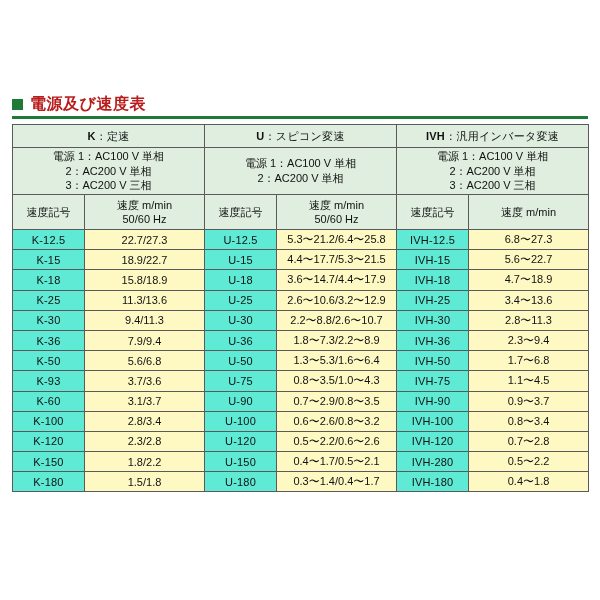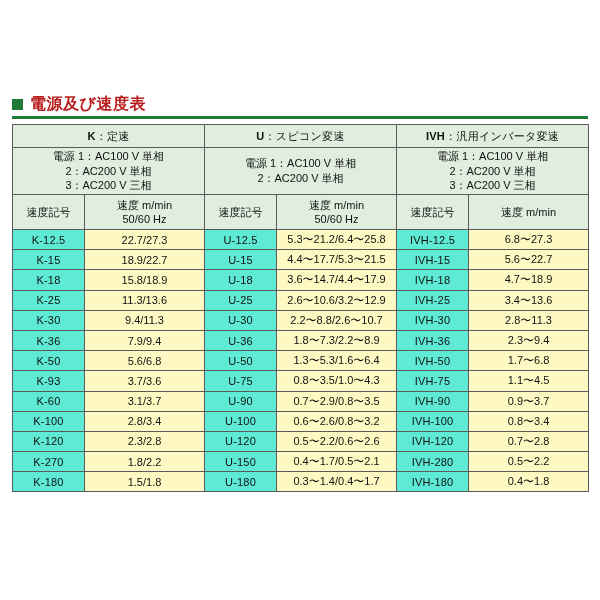--- a/index.html
+++ b/index.html
@@ -261,21 +261,21 @@
       </tr>
       <tr class="data-row">
         <td class="code">K-120</td>
         <td class="val">2.3/2.8</td>
         <td class="code">U-120</td>
         <td class="val">0.5〜2.2/0.6〜2.6</td>
         <td class="code">IVH-120</td>
         <td class="val">0.7〜2.8</td>
       </tr>
       <tr class="data-row">
-        <td class="code">K-270</td>
+        <td class="code">K-150</td>
         <td class="val">1.8/2.2</td>
         <td class="code">U-150</td>
         <td class="val">0.4〜1.7/0.5〜2.1</td>
         <td class="code">IVH-280</td>
         <td class="val">0.5〜2.2</td>
       </tr>
       <tr class="data-row">
         <td class="code">K-180</td>
         <td class="val">1.5/1.8</td>
         <td class="code">U-180</td>

